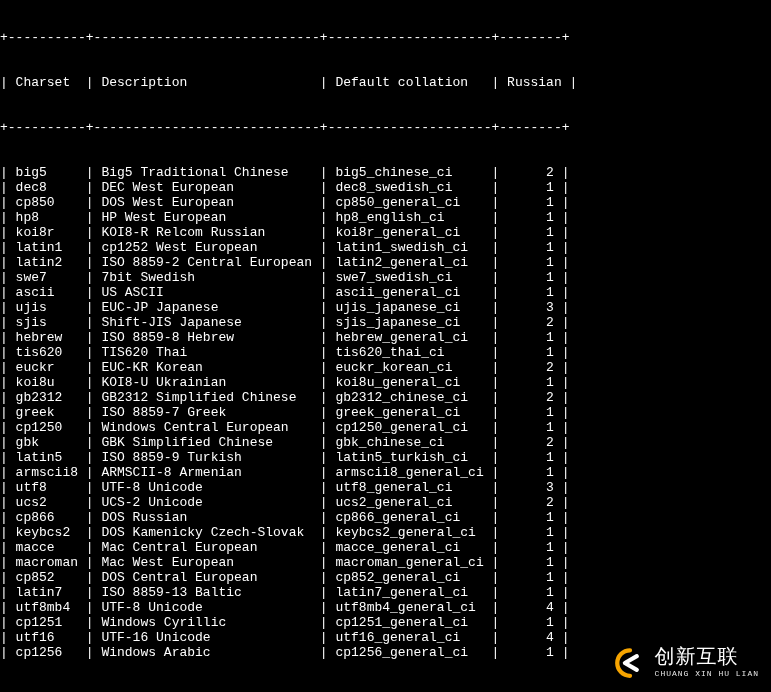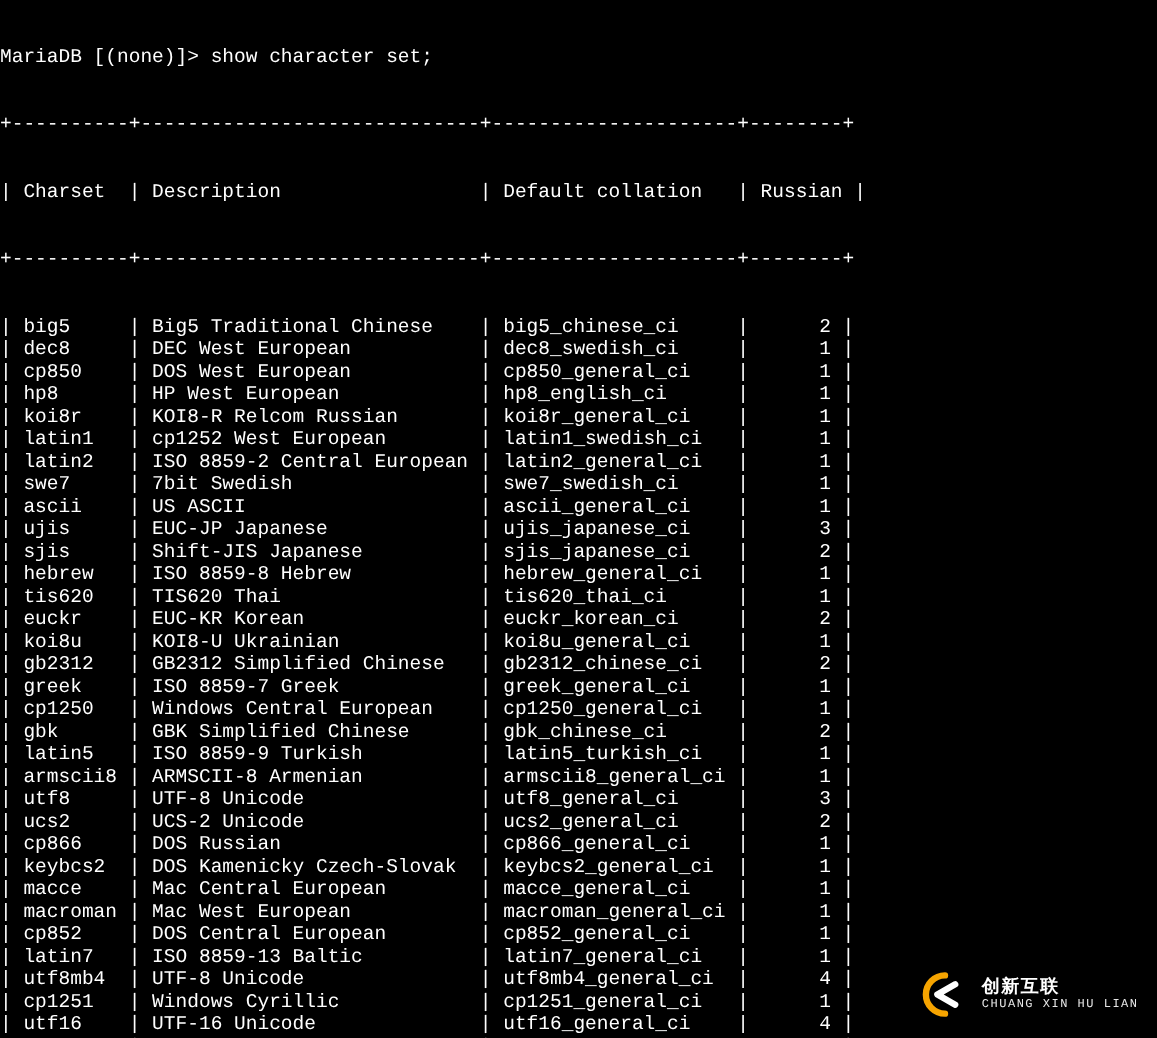--- a/index.html
+++ b/index.html
@@ -36,36 +36,35 @@
     height: 34px;
     position: relative;
   }
   .wm-icon svg { width:100%; height:100%; }
   .wm-text {
     display: flex;
     flex-direction: column;
     line-height: 1;
   }
   .wm-text .cn {
-    font-size: 12px;
-    font-weight: bold;
+    font-size: 20px;
+    font-weight: normal;
     letter-spacing: 1px;
   }
   .wm-text .py {
     font-size: 8px;
     letter-spacing: 1px;
     margin-top: 2px;
     opacity: .9;
   }
 </style>
 </head>
 <body>
 
 <div class="terminal">
-  <div class="prompt-line">MariaDB [(none)]&gt; show character set;</div>
   <div class="divider">+----------+-----------------------------+---------------------+--------+</div>
   <div class="header-row">| Charset  | Description                 | Default collation   | Russian |</div>
   <div class="divider">+----------+-----------------------------+---------------------+--------+</div>
   <div id="rows"><div class="data-row">| big5     | Big5 Traditional Chinese    | big5_chinese_ci     |      2 |</div><div class="data-row">| dec8     | DEC West European           | dec8_swedish_ci     |      1 |</div><div class="data-row">| cp850    | DOS West European           | cp850_general_ci    |      1 |</div><div class="data-row">| hp8      | HP West European            | hp8_english_ci      |      1 |</div><div class="data-row">| koi8r    | KOI8-R Relcom Russian       | koi8r_general_ci    |      1 |</div><div class="data-row">| latin1   | cp1252 West European        | latin1_swedish_ci   |      1 |</div><div class="data-row">| latin2   | ISO 8859-2 Central European | latin2_general_ci   |      1 |</div><div class="data-row">| swe7     | 7bit Swedish                | swe7_swedish_ci     |      1 |</div><div class="data-row">| ascii    | US ASCII                    | ascii_general_ci    |      1 |</div><div class="data-row">| ujis     | EUC-JP Japanese             | ujis_japanese_ci    |      3 |</div><div class="data-row">| sjis     | Shift-JIS Japanese          | sjis_japanese_ci    |      2 |</div><div class="data-row">| hebrew   | ISO 8859-8 Hebrew           | hebrew_general_ci   |      1 |</div><div class="data-row">| tis620   | TIS620 Thai                 | tis620_thai_ci      |      1 |</div><div class="data-row">| euckr    | EUC-KR Korean               | euckr_korean_ci     |      2 |</div><div class="data-row">| koi8u    | KOI8-U Ukrainian            | koi8u_general_ci    |      1 |</div><div class="data-row">| gb2312   | GB2312 Simplified Chinese   | gb2312_chinese_ci   |      2 |</div><div class="data-row">| greek    | ISO 8859-7 Greek            | greek_general_ci    |      1 |</div><div class="data-row">| cp1250   | Windows Central European    | cp1250_general_ci   |      1 |</div><div class="data-row">| gbk      | GBK Simplified Chinese      | gbk_chinese_ci      |      2 |</div><div class="data-row">| latin5   | ISO 8859-9 Turkish          | latin5_turkish_ci   |      1 |</div><div class="data-row">| armscii8 | ARMSCII-8 Armenian          | armscii8_general_ci |      1 |</div><div class="data-row">| utf8     | UTF-8 Unicode               | utf8_general_ci     |      3 |</div><div class="data-row">| ucs2     | UCS-2 Unicode               | ucs2_general_ci     |      2 |</div><div class="data-row">| cp866    | DOS Russian                 | cp866_general_ci    |      1 |</div><div class="data-row">| keybcs2  | DOS Kamenicky Czech-Slovak  | keybcs2_general_ci  |      1 |</div><div class="data-row">| macce    | Mac Central European        | macce_general_ci    |      1 |</div><div class="data-row">| macroman | Mac West European           | macroman_general_ci |      1 |</div><div class="data-row">| cp852    | DOS Central European        | cp852_general_ci    |      1 |</div><div class="data-row">| latin7   | ISO 8859-13 Baltic          | latin7_general_ci   |      1 |</div><div class="data-row">| utf8mb4  | UTF-8 Unicode               | utf8mb4_general_ci  |      4 |</div><div class="data-row">| cp1251   | Windows Cyrillic            | cp1251_general_ci   |      1 |</div><div class="data-row">| utf16    | UTF-16 Unicode              | utf16_general_ci    |      4 |</div><div class="data-row">| cp1256   | Windows Arabic              | cp1256_general_ci   |      1 |</div></div>
   
   
 </div>
 
 <div class="watermark">
   <div class="wm-icon">

